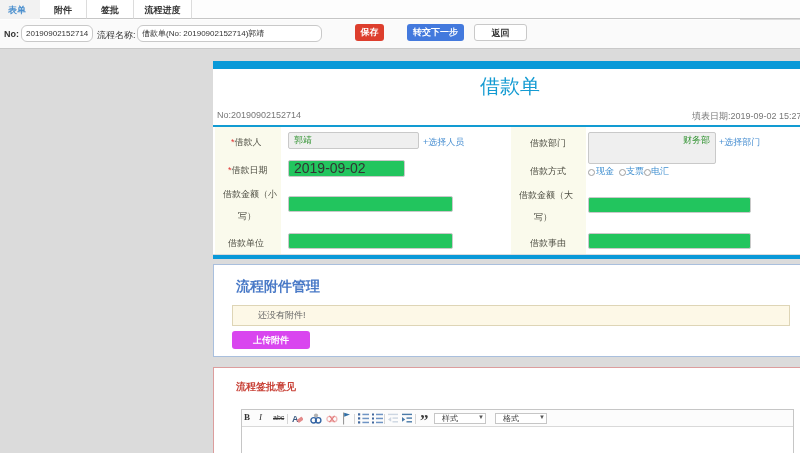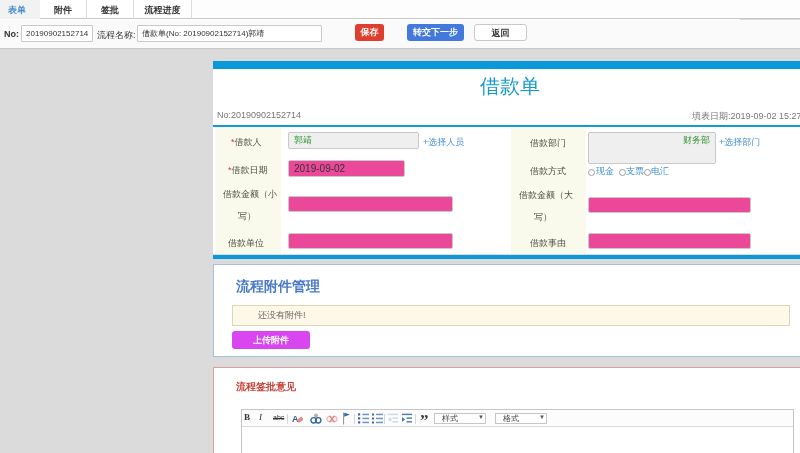--- a/index.html
+++ b/index.html
@@ -13,41 +13,41 @@
   font-size:9px;font-weight:bold;color:#333;line-height:20px;background:#fff;
   border-bottom:1px solid #c6c6c6;border-right:1px solid #dcdcdc;}
 .tab.active{background:#f2f2f2;color:#4a8fce;border-bottom:1px solid #f2f2f2;border-right:none;}
 #tabfill{position:absolute;top:0;left:192px;width:608px;height:19px;box-sizing:border-box;
   background:#fdfdfd;border-bottom:1px solid #c6c6c6;}
 
 
 #toolbar{left:0;top:20px;width:800px;height:29px;background:#fafafa;border-bottom:1px solid #c9c9c9;}
 .tb-label{position:absolute;font-size:9px;color:#333;top:29px;}
 .tb-input{position:absolute;top:25px;height:17px;box-sizing:border-box;background:#fff;
-  border:1px solid #c9c9c9;border-radius:1px;font-size:8px;color:#333;padding:0 4px;
+  border:1px solid #c9c9c9;border-radius:6px;font-size:8px;color:#333;padding:0 4px;
   line-height:15px;white-space:nowrap;overflow:hidden;}
 .btn{position:absolute;top:24px;height:17px;box-sizing:border-box;border-radius:3px;
   font-size:9px;font-weight:bold;text-align:center;line-height:17px;color:#fff;}
 
 
 #panel1{left:213px;top:61px;width:594px;height:198px;}
 #bluebar{left:0;top:0;width:594px;height:8px;background:#0999d8;position:absolute;}
 #p1body{position:absolute;left:0;top:8px;width:594px;height:185px;background:#fff;}
 #p1line{position:absolute;left:0;top:194px;width:594px;height:4px;background:#0999d8;}
 #title{position:absolute;left:0;top:12px;width:594px;text-align:center;
   font-size:20px;color:#149bd2;}
 .meta{position:absolute;top:49px;font-size:9px;color:#777;white-space:nowrap;}
 #bluehr{position:absolute;left:0;top:64px;width:594px;height:2px;background:#129bd2;}
 
 
 .cream{position:absolute;top:66px;height:127px;background:#fafaec;}
 .flabel{position:absolute;font-size:9px;color:#4d4d42;white-space:nowrap;}
 .req{color:#e03131;}
-.finput{position:absolute;box-sizing:border-box;background:#ec4899;border:1px solid #c9c9c9;
-  border-radius:2px;font-size:10px;color:#333;padding:0 5px;white-space:nowrap;overflow:hidden;}
+.finput{position:absolute;box-sizing:border-box;background:#22c55e;border:1px solid #c9c9c9;
+  border-radius:2px;font-size:14px;color:#333;padding:0 5px;white-space:nowrap;overflow:hidden;}
 .finput.dis{background:#efefef;color:#319331;font-size:9px;}
 .flink{position:absolute;font-size:9px;color:#4a90d2;white-space:nowrap;}
 .radio{position:absolute;width:7px;height:7px;border:1px solid #9e9e9e;border-radius:50%;
   background:#fdfdfd;box-sizing:border-box;}
 .rlabel{position:absolute;font-size:9px;color:#3f8fd0;white-space:nowrap;}
 
 #panel2{left:213px;top:264px;width:594px;height:93px;background:#fff;border:1px solid #a9bfdd;}
 #p2title{position:absolute;left:22px;top:13px;font-size:14px;font-weight:bold;color:#4a7ac7;}
 #creambox{position:absolute;left:18px;top:40px;width:558px;height:21px;box-sizing:border-box;
   background:#fdf8e7;border:1px solid #ded5b6;font-size:9px;color:#666;line-height:19px;padding-left:25px;}

